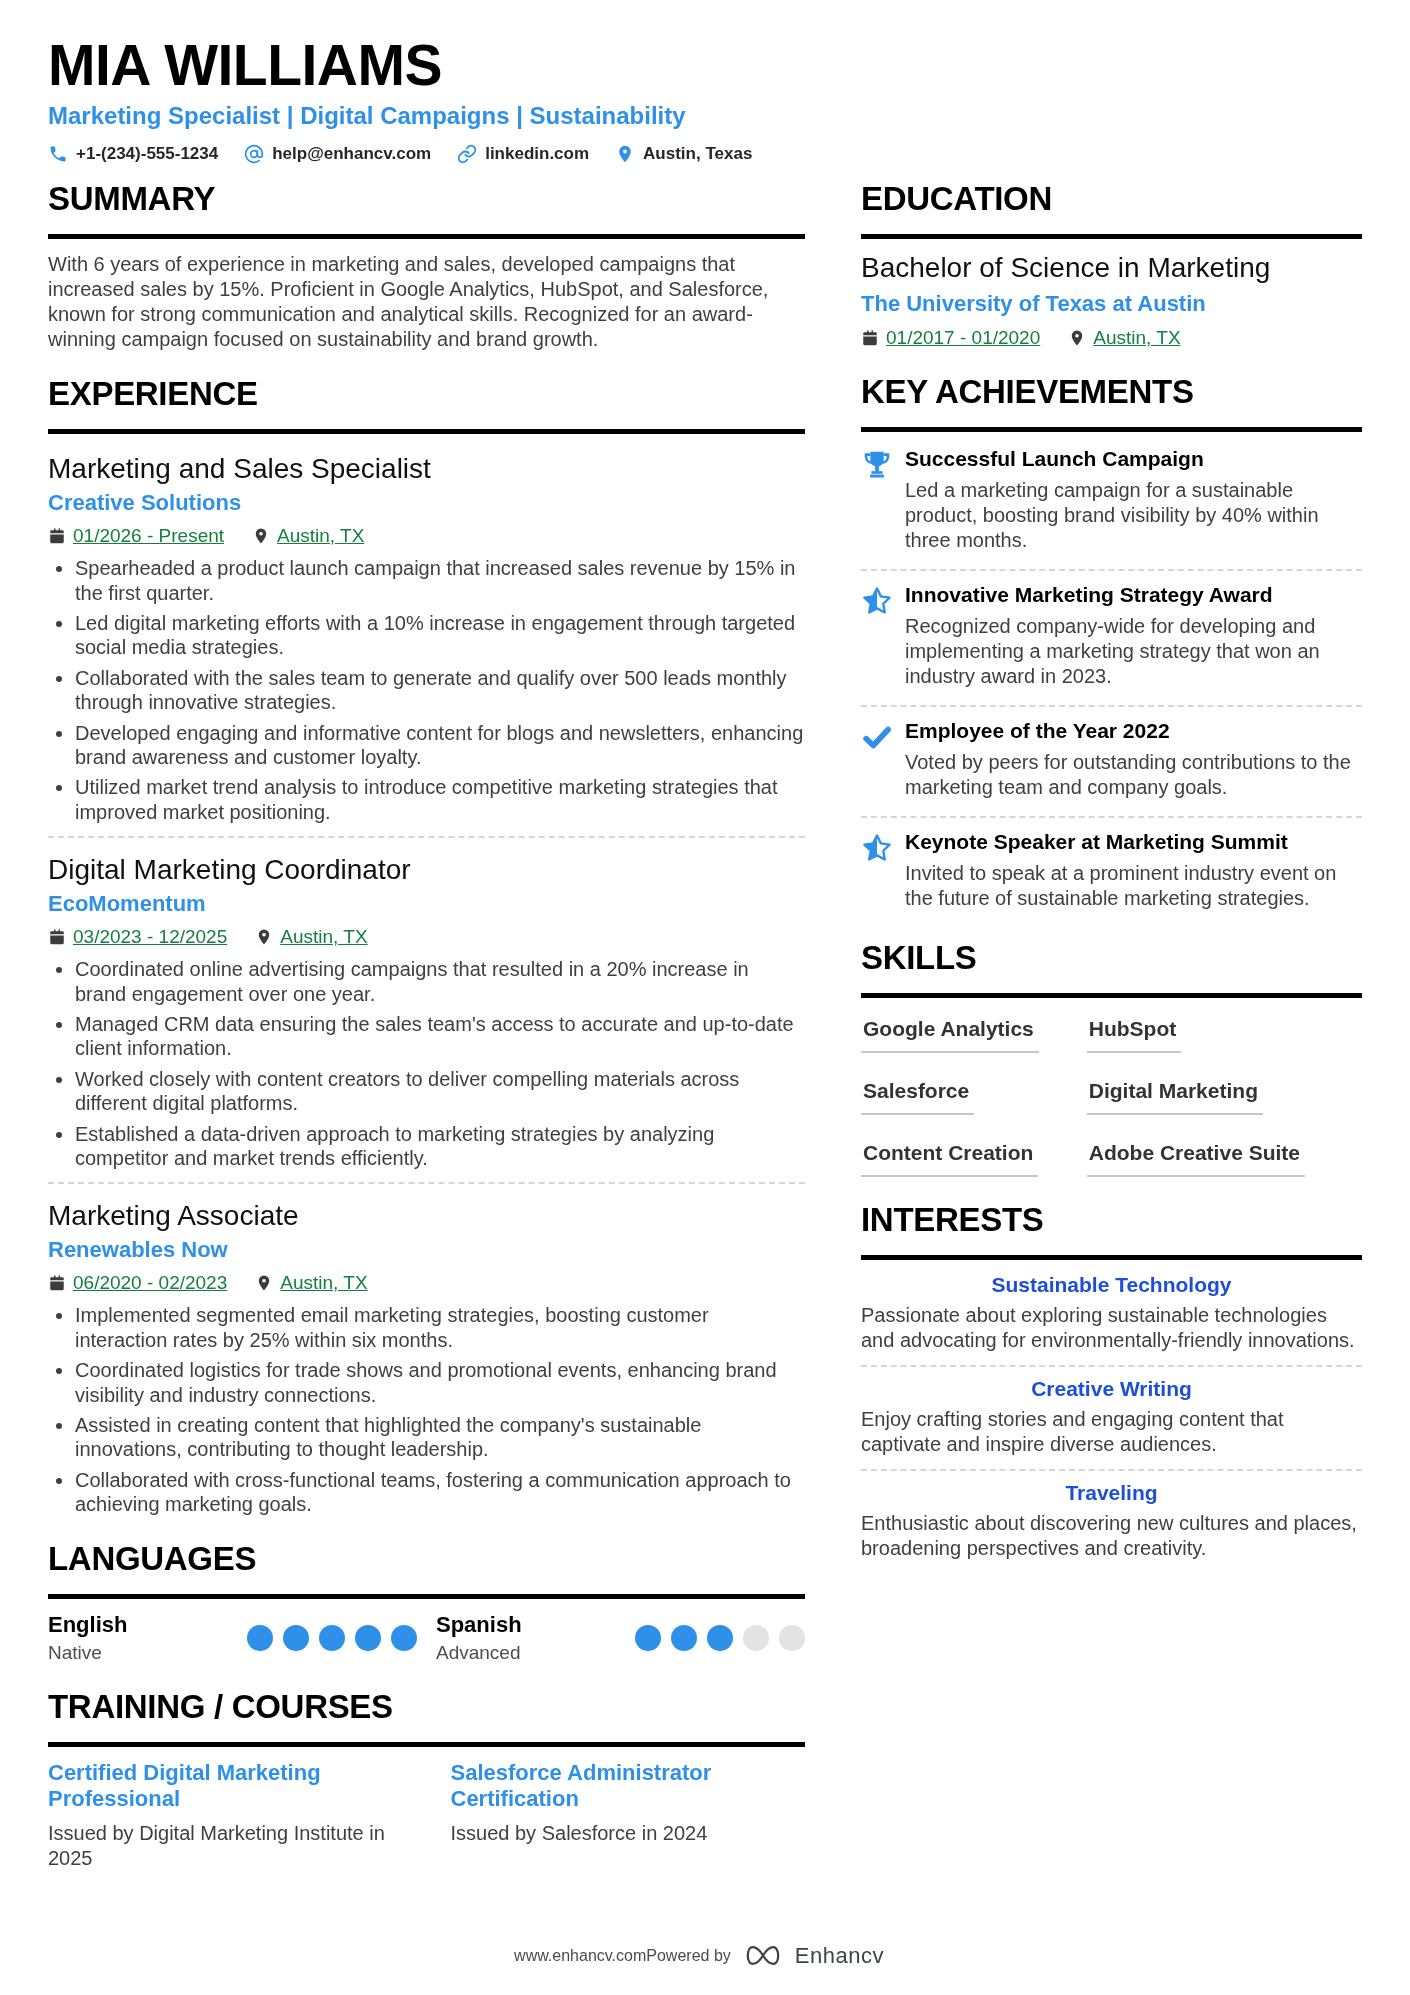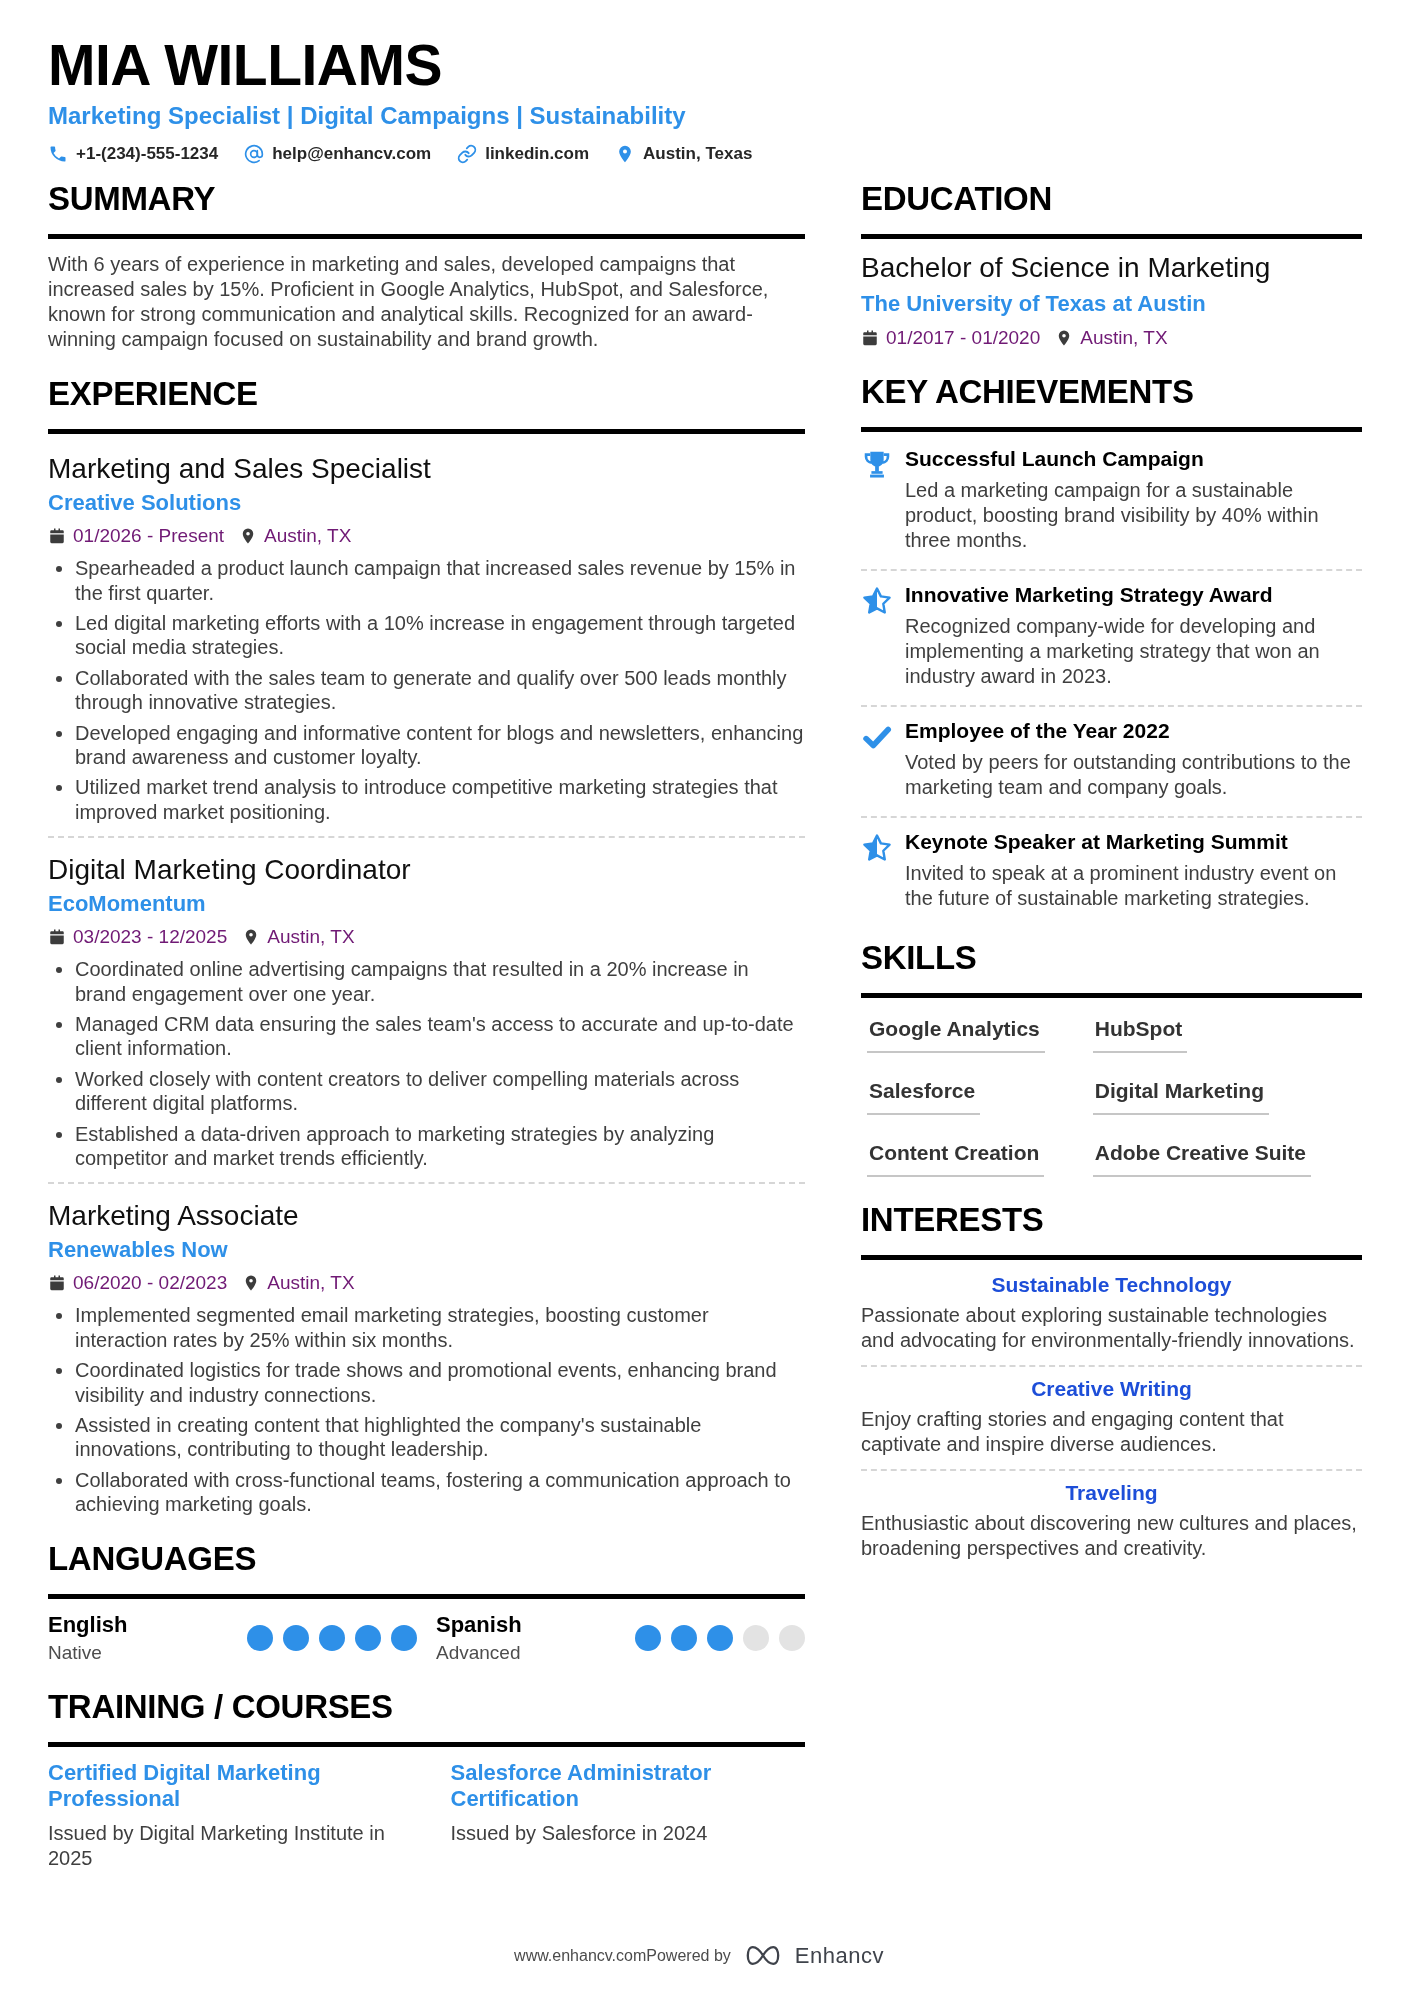--- a/index.html
+++ b/index.html
@@ -27,21 +27,21 @@
   section { margin-bottom:24px; }
   .sec-title { font-size:33px; font-weight:800; letter-spacing:-0.3px; color:#000;
                border-bottom:5px solid #000; padding-bottom:16px; margin-bottom:13px; }
 
   .body-text { font-size:20px; line-height:1.24; color:#3f3f3f; }
 
   
   .job { padding-top:6px; }
   .job-title { font-size:28px; font-weight:500; color:#101010; margin-bottom:5px; }
   .company   { font-size:22px; font-weight:700; color:var(--blue); margin-bottom:9px; }
-  .meta-row  { display:flex; align-items:center; gap:15px; font-size:19px; color:#701a75; margin-bottom:9px; }
+  .meta-row  { display:flex; align-items:center; gap:28px; font-size:19px; color:#15803d; margin-bottom:9px;text-decoration:underline; }
   .meta-item { display:flex; align-items:center; gap:7px; }
   ul.bullets { margin:2px 0 2px 0; padding-left:27px; }
   ul.bullets li { font-size:20px; line-height:1.22; color:#3f3f3f; margin-bottom:6px; }
   .dash-divider { border-top:2px dashed #d6d6d6; margin:12px 0 10px 0; }
 
   
   .lang-grid { display:grid; grid-template-columns:1fr 1fr; column-gap:48px;gap:19px; }
   .lang-cell { display:flex; align-items:center; justify-content:space-between; }
   .lang-name  { font-size:22px; font-weight:700; color:#000; }
   .lang-level { font-size:19px; color:#4d4d4d; margin-top:4px; }
@@ -61,21 +61,21 @@
 
   
   .ach-item { display:grid; grid-template-columns:44px 1fr; padding:2px 0 4px 0; }
   .ach-icon { padding-top:2px; }
   .ach-icon svg { width:32px; height:32px; display:block; }
   .ach-title { font-size:21px; font-weight:700; color:#000; margin-bottom:7px; }
   .ach-text  { font-size:20px; line-height:1.25; color:#3f3f3f; }
 
   
   .skills-grid { display:grid; grid-template-columns:max-content max-content;
-                 column-gap:48px; row-gap:26px; padding-top:6px;margin-left:6px; }
+                 column-gap:48px; row-gap:26px; padding-top:6px; }
   .skill { font-size:21px; font-weight:700; color:#333;
            border-bottom:2px solid #c6c6c6; padding:0 5px 10px 2px; justify-self:start; }
 
   
   .interest-title { font-size:21px; font-weight:700; color:#1d4ed8; margin-bottom:6px;text-align:center; }
   .interest-text  { font-size:20px; line-height:1.25; color:#3f3f3f; }
 
   
   .footer { position:absolute; left:36px; right:48px; bottom:26px;
             display:flex; justify-content:center; align-items:center; }

